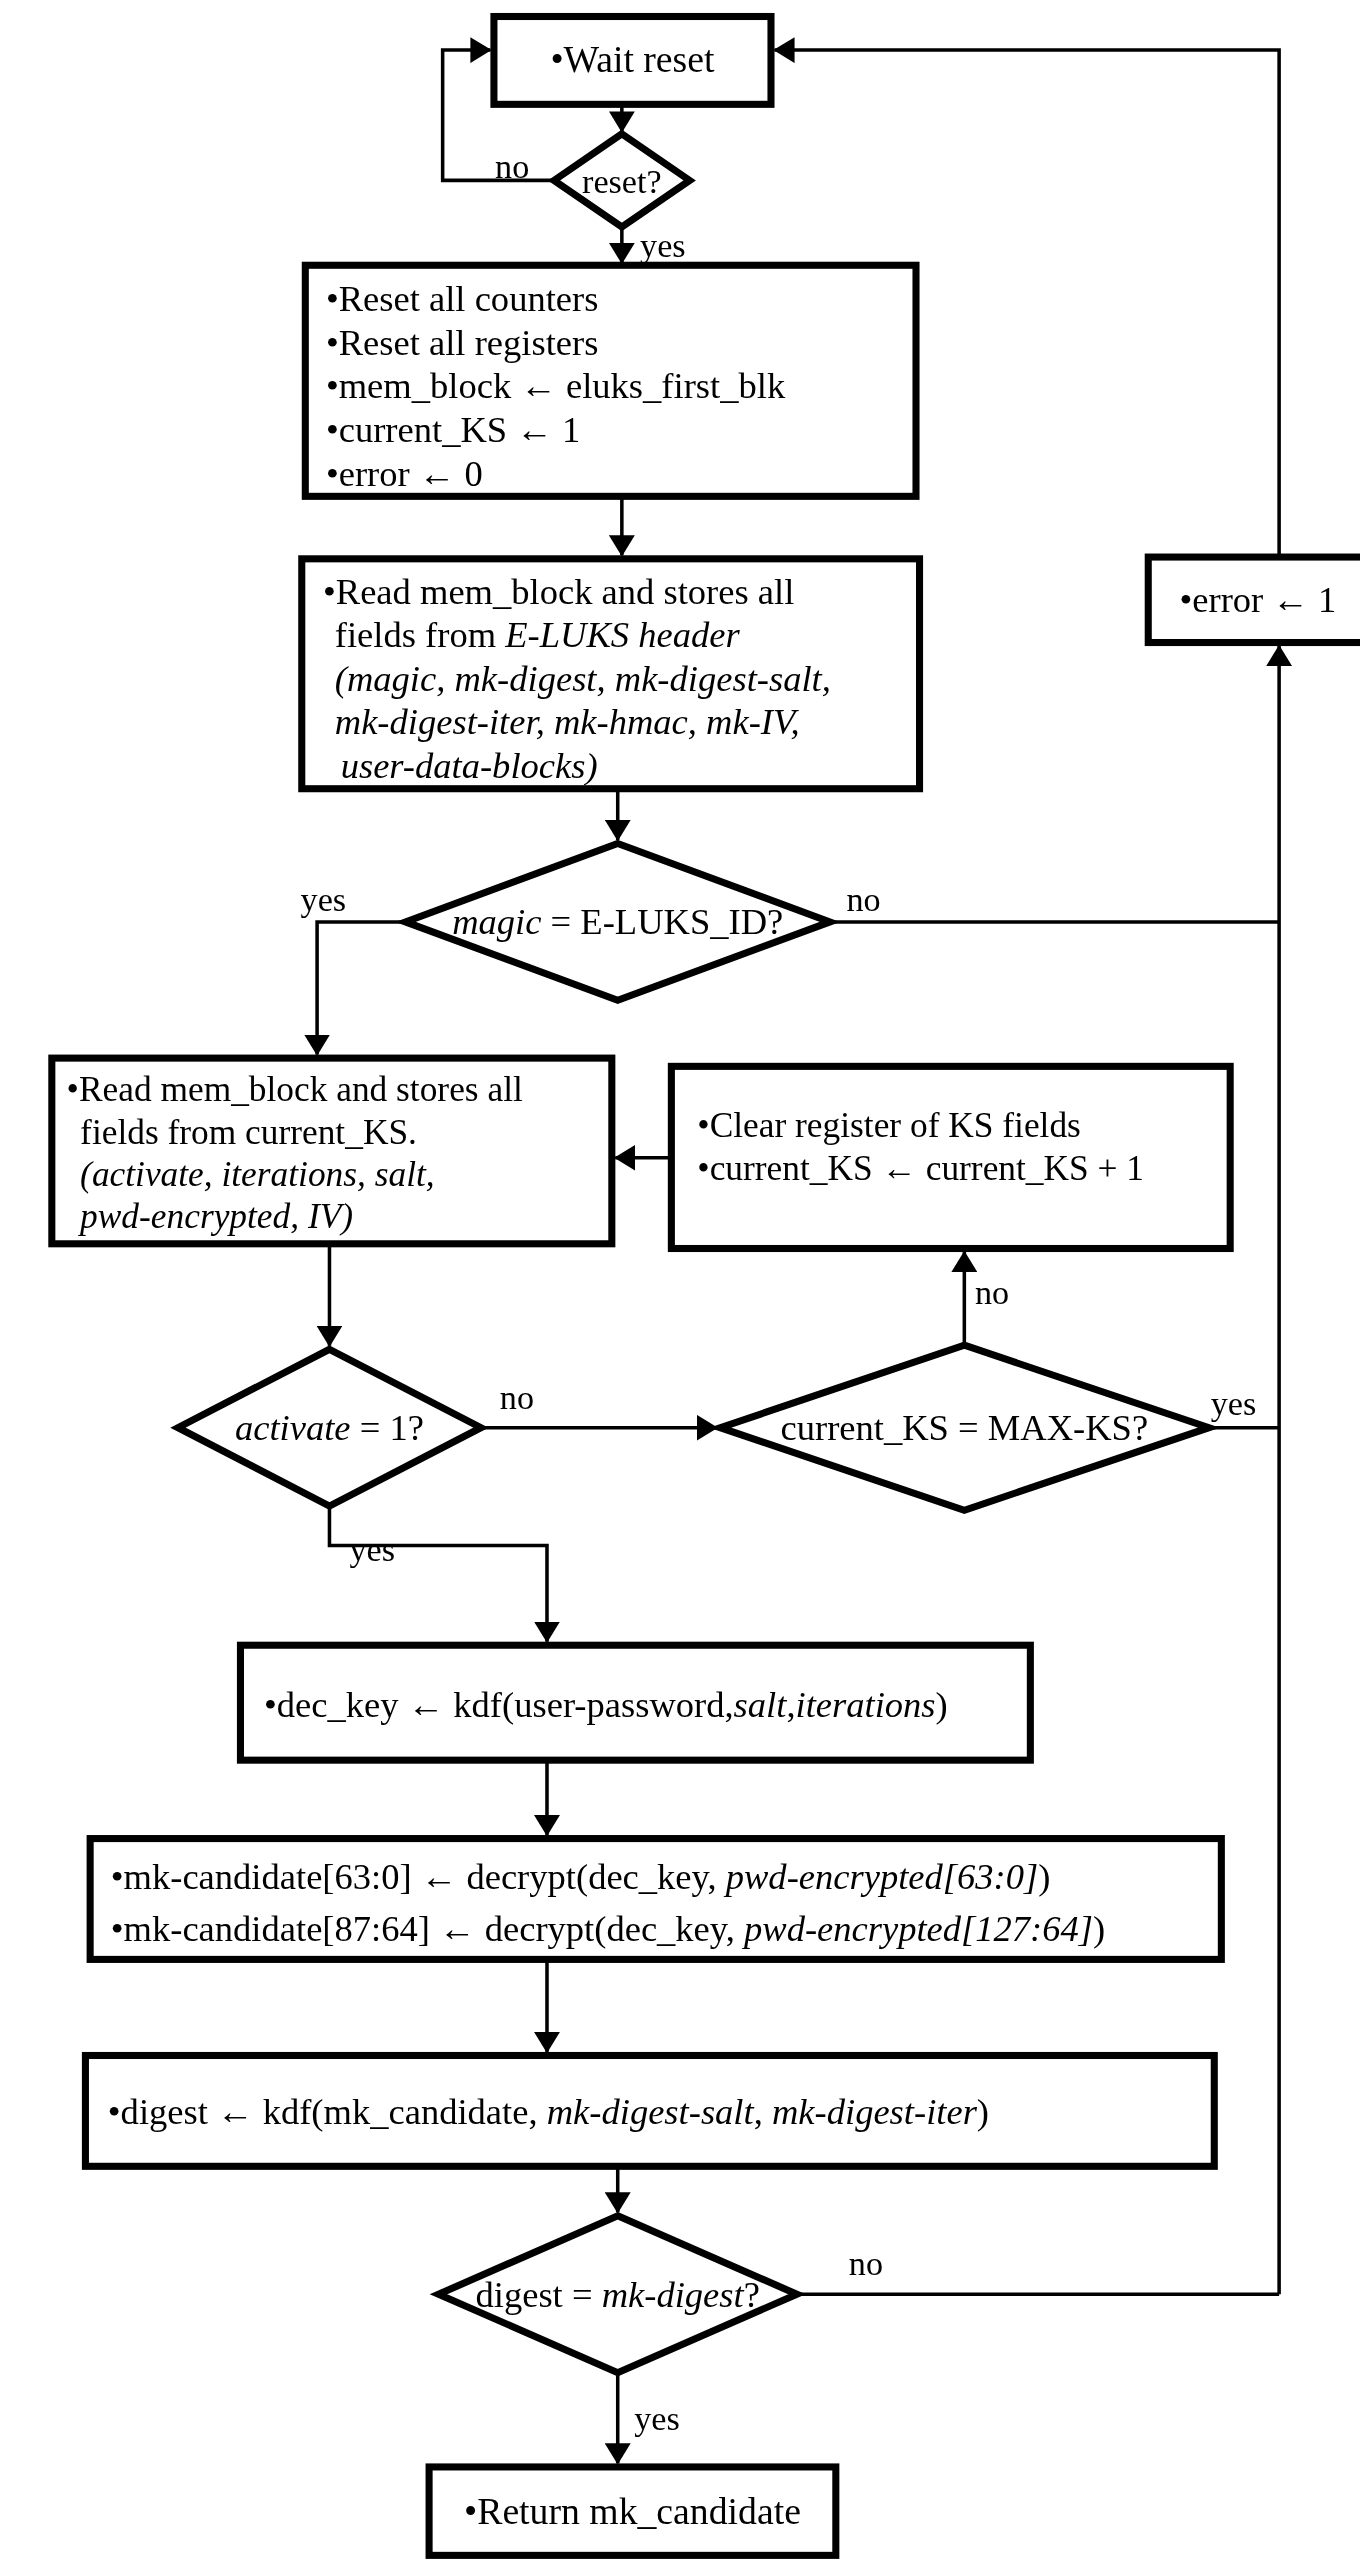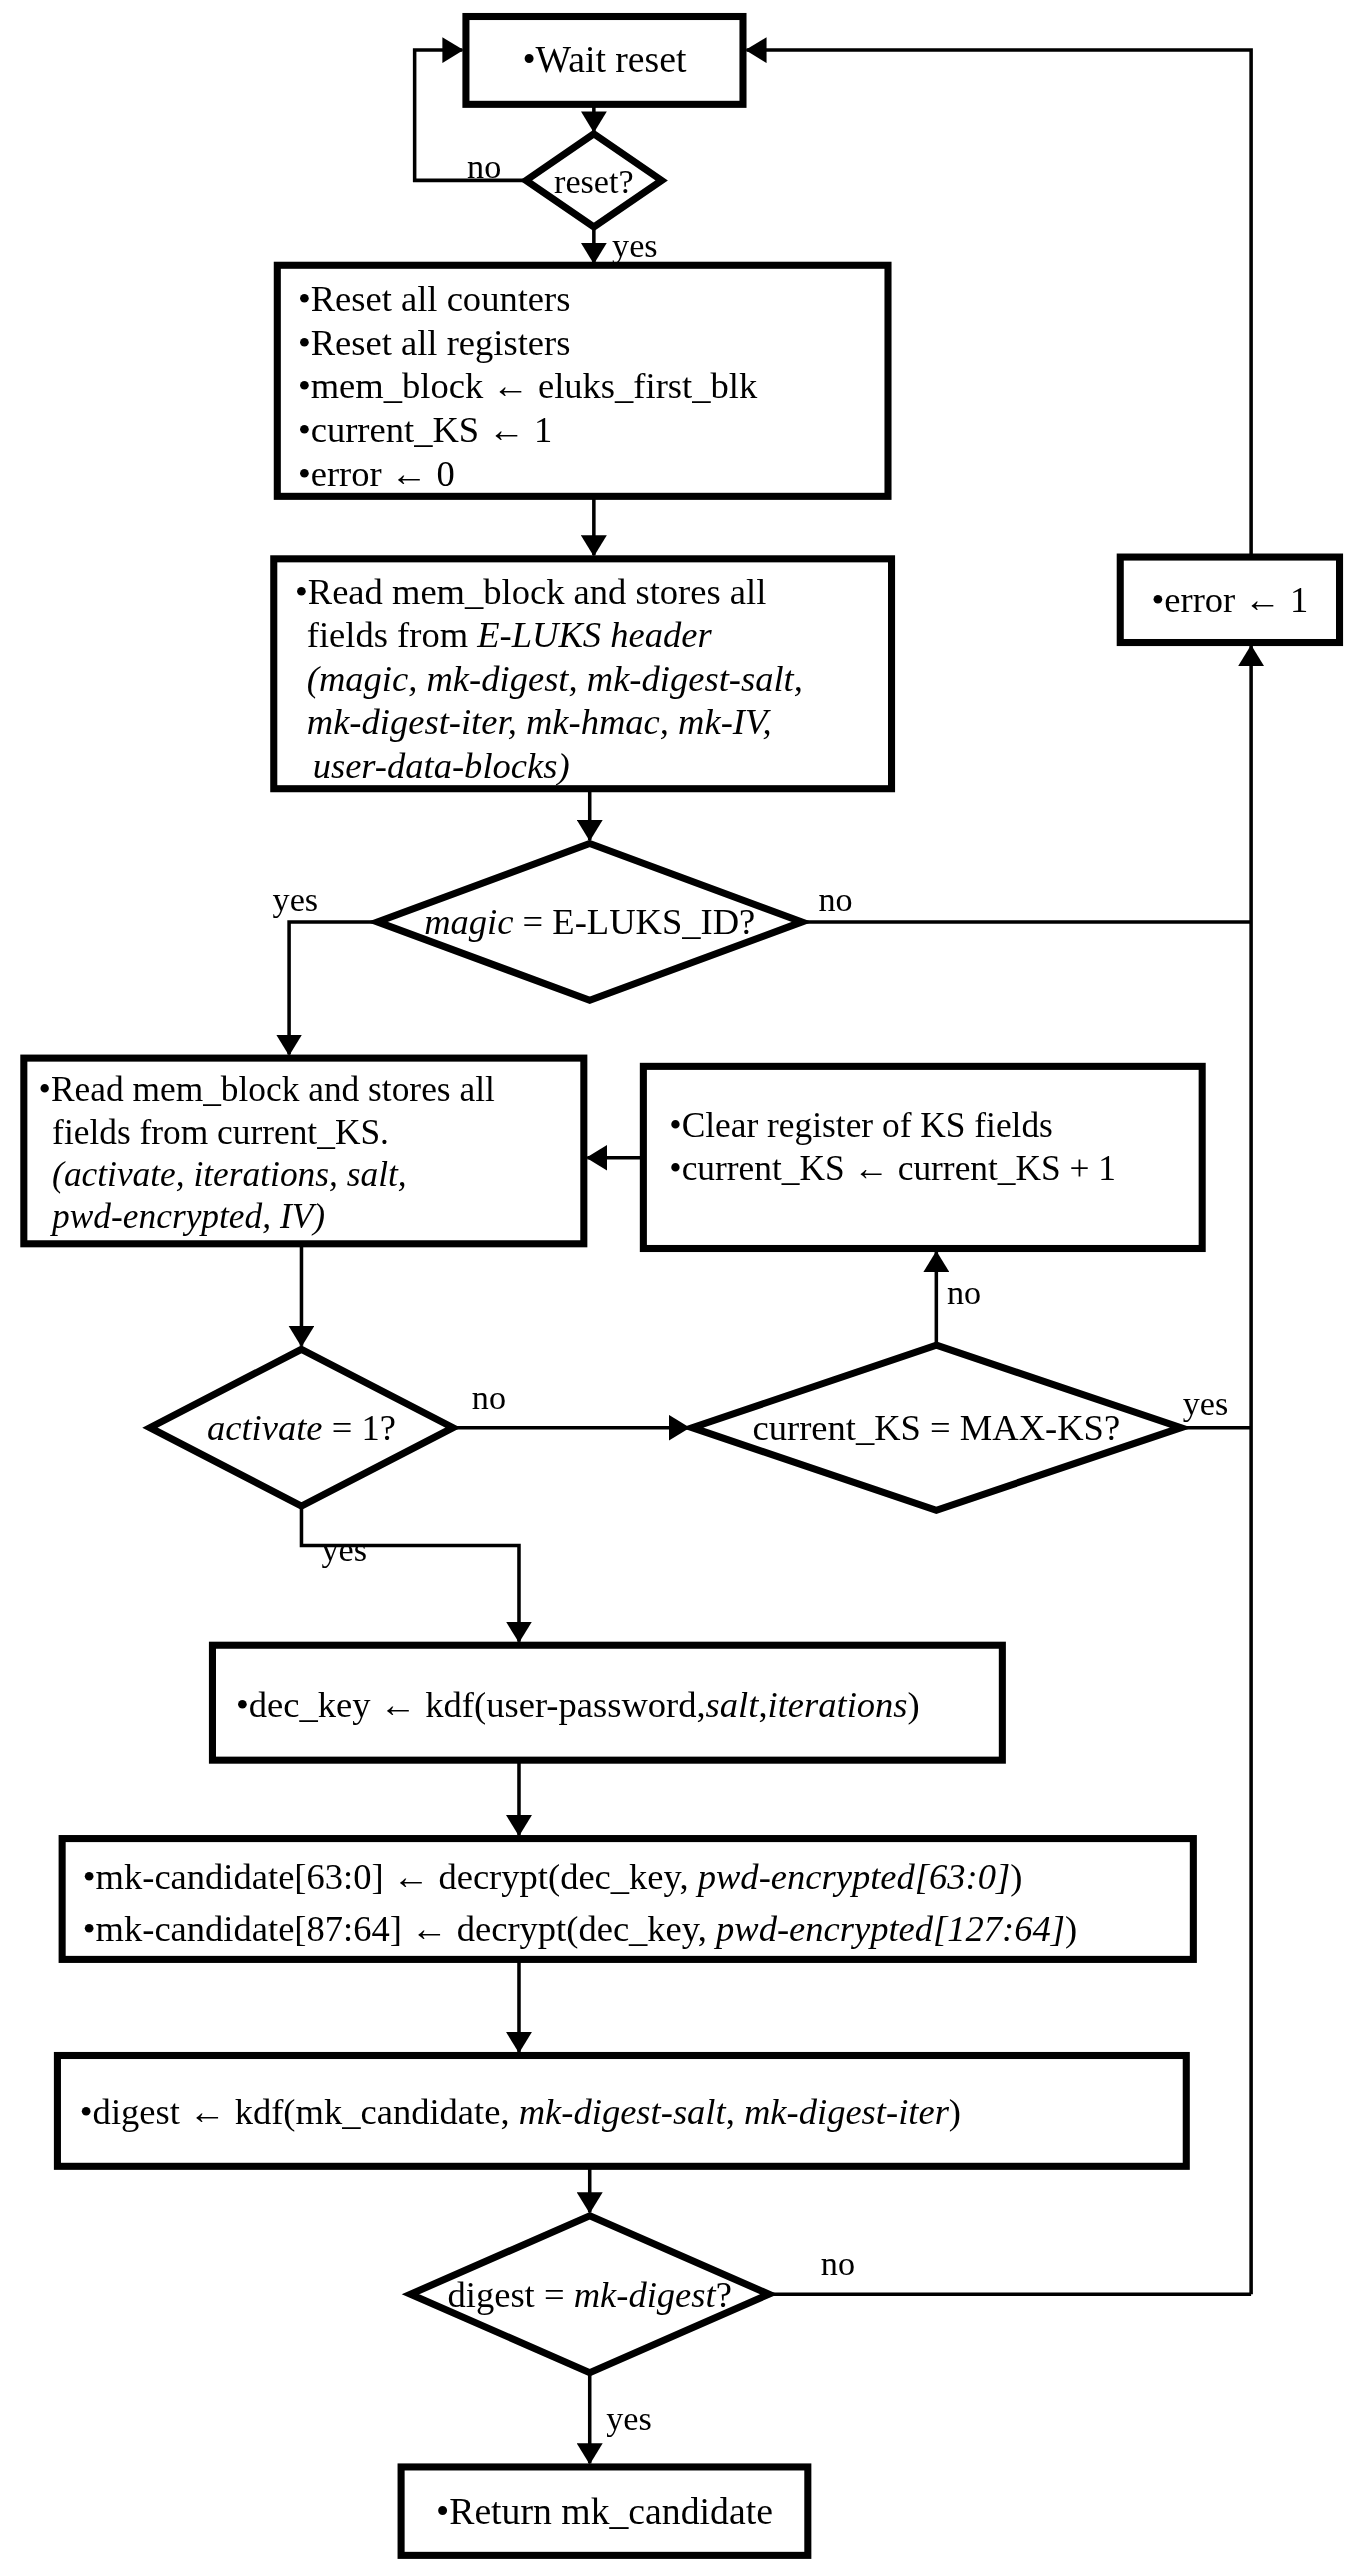--- a/index.html
+++ b/index.html
@@ -1,16 +1,16 @@
 <!DOCTYPE html>
 <html style="font-size:9.4px"><head>
 <meta charset="utf-8">
 <style>
   html,body { margin:0; padding:0; background:#ffffff; }
-  .page { width:1311px; height:2576px; position:relative; background:#fff; }
+  .page { width:1311px; height:2576px; position:relative; background:#fff;margin-left:28px; }
   svg { display:block; }
   .box    { fill:#ffffff; stroke:#000000; stroke-width:12; }
   .dmd    { fill:#ffffff; stroke:#000000; stroke-width:12; stroke-linejoin:miter; }
   .edge   { fill:none; stroke:#000000; stroke-width:6; }
   .txt    { font-family:"Liberation Serif","DejaVu Serif",serif; font-size:62px; fill:#000000; }
   .txt-lg { font-family:"Liberation Serif","DejaVu Serif",serif; font-size:64px; fill:#000000; }
   .txt-sm { font-family:"Liberation Serif","DejaVu Serif",serif; font-size:60px; fill:#000000; }
   .lbl    { font-family:"Liberation Serif","DejaVu Serif",serif; font-size:58px; fill:#000000; }
   .ctr    { text-anchor:middle; }
   .it     { font-style:italic; }

